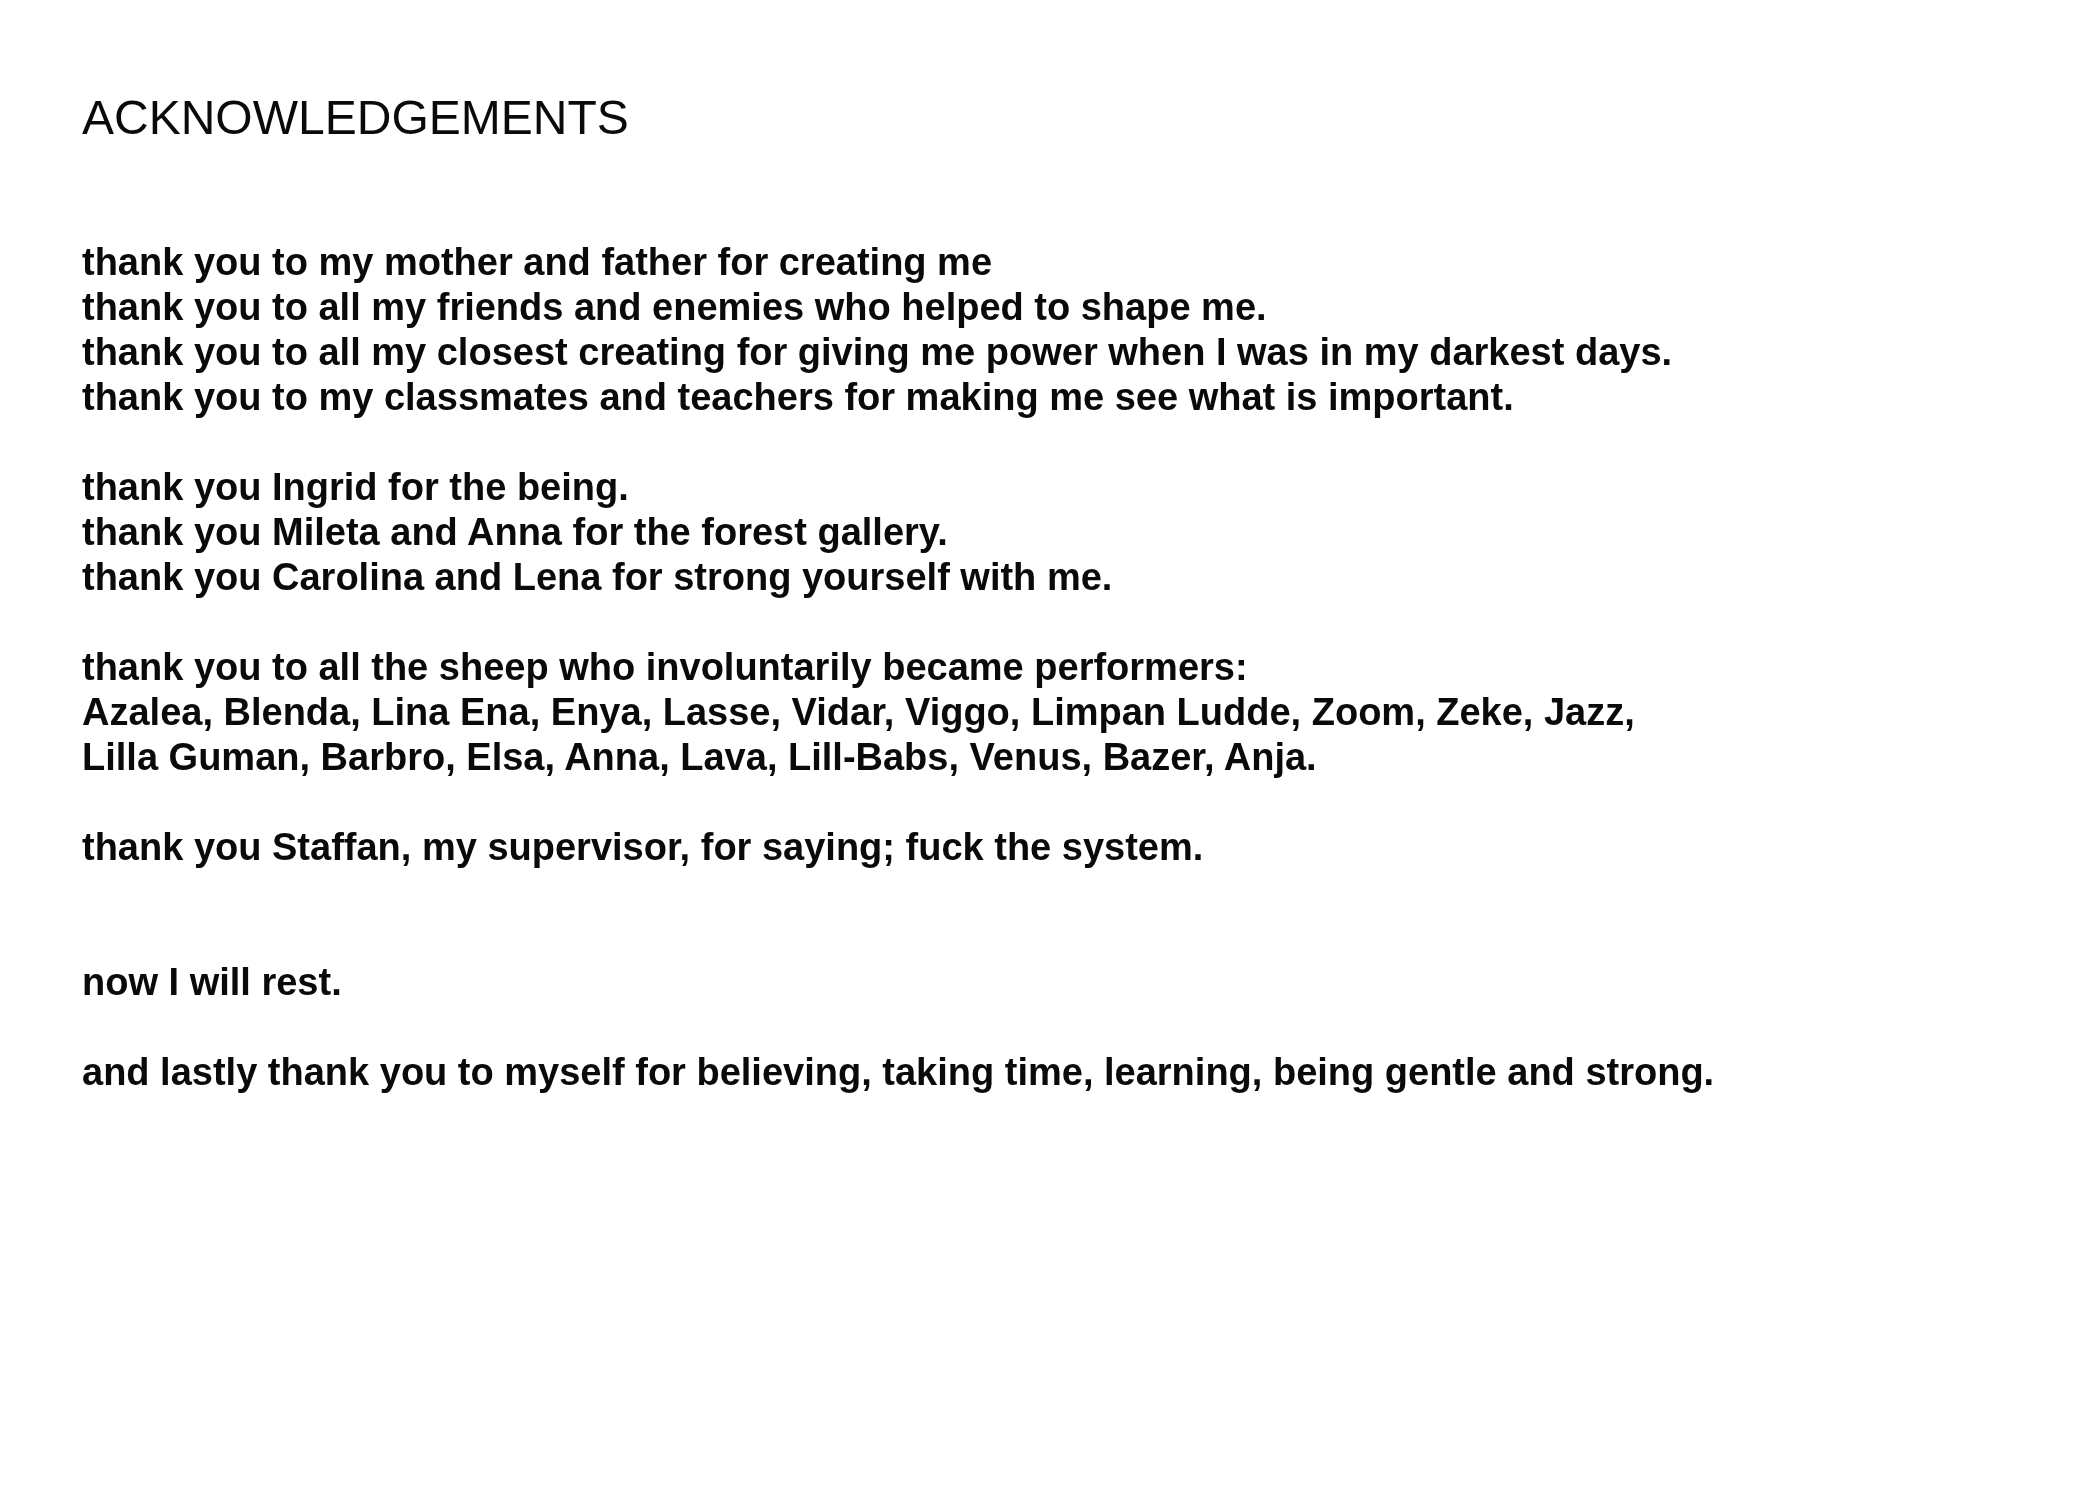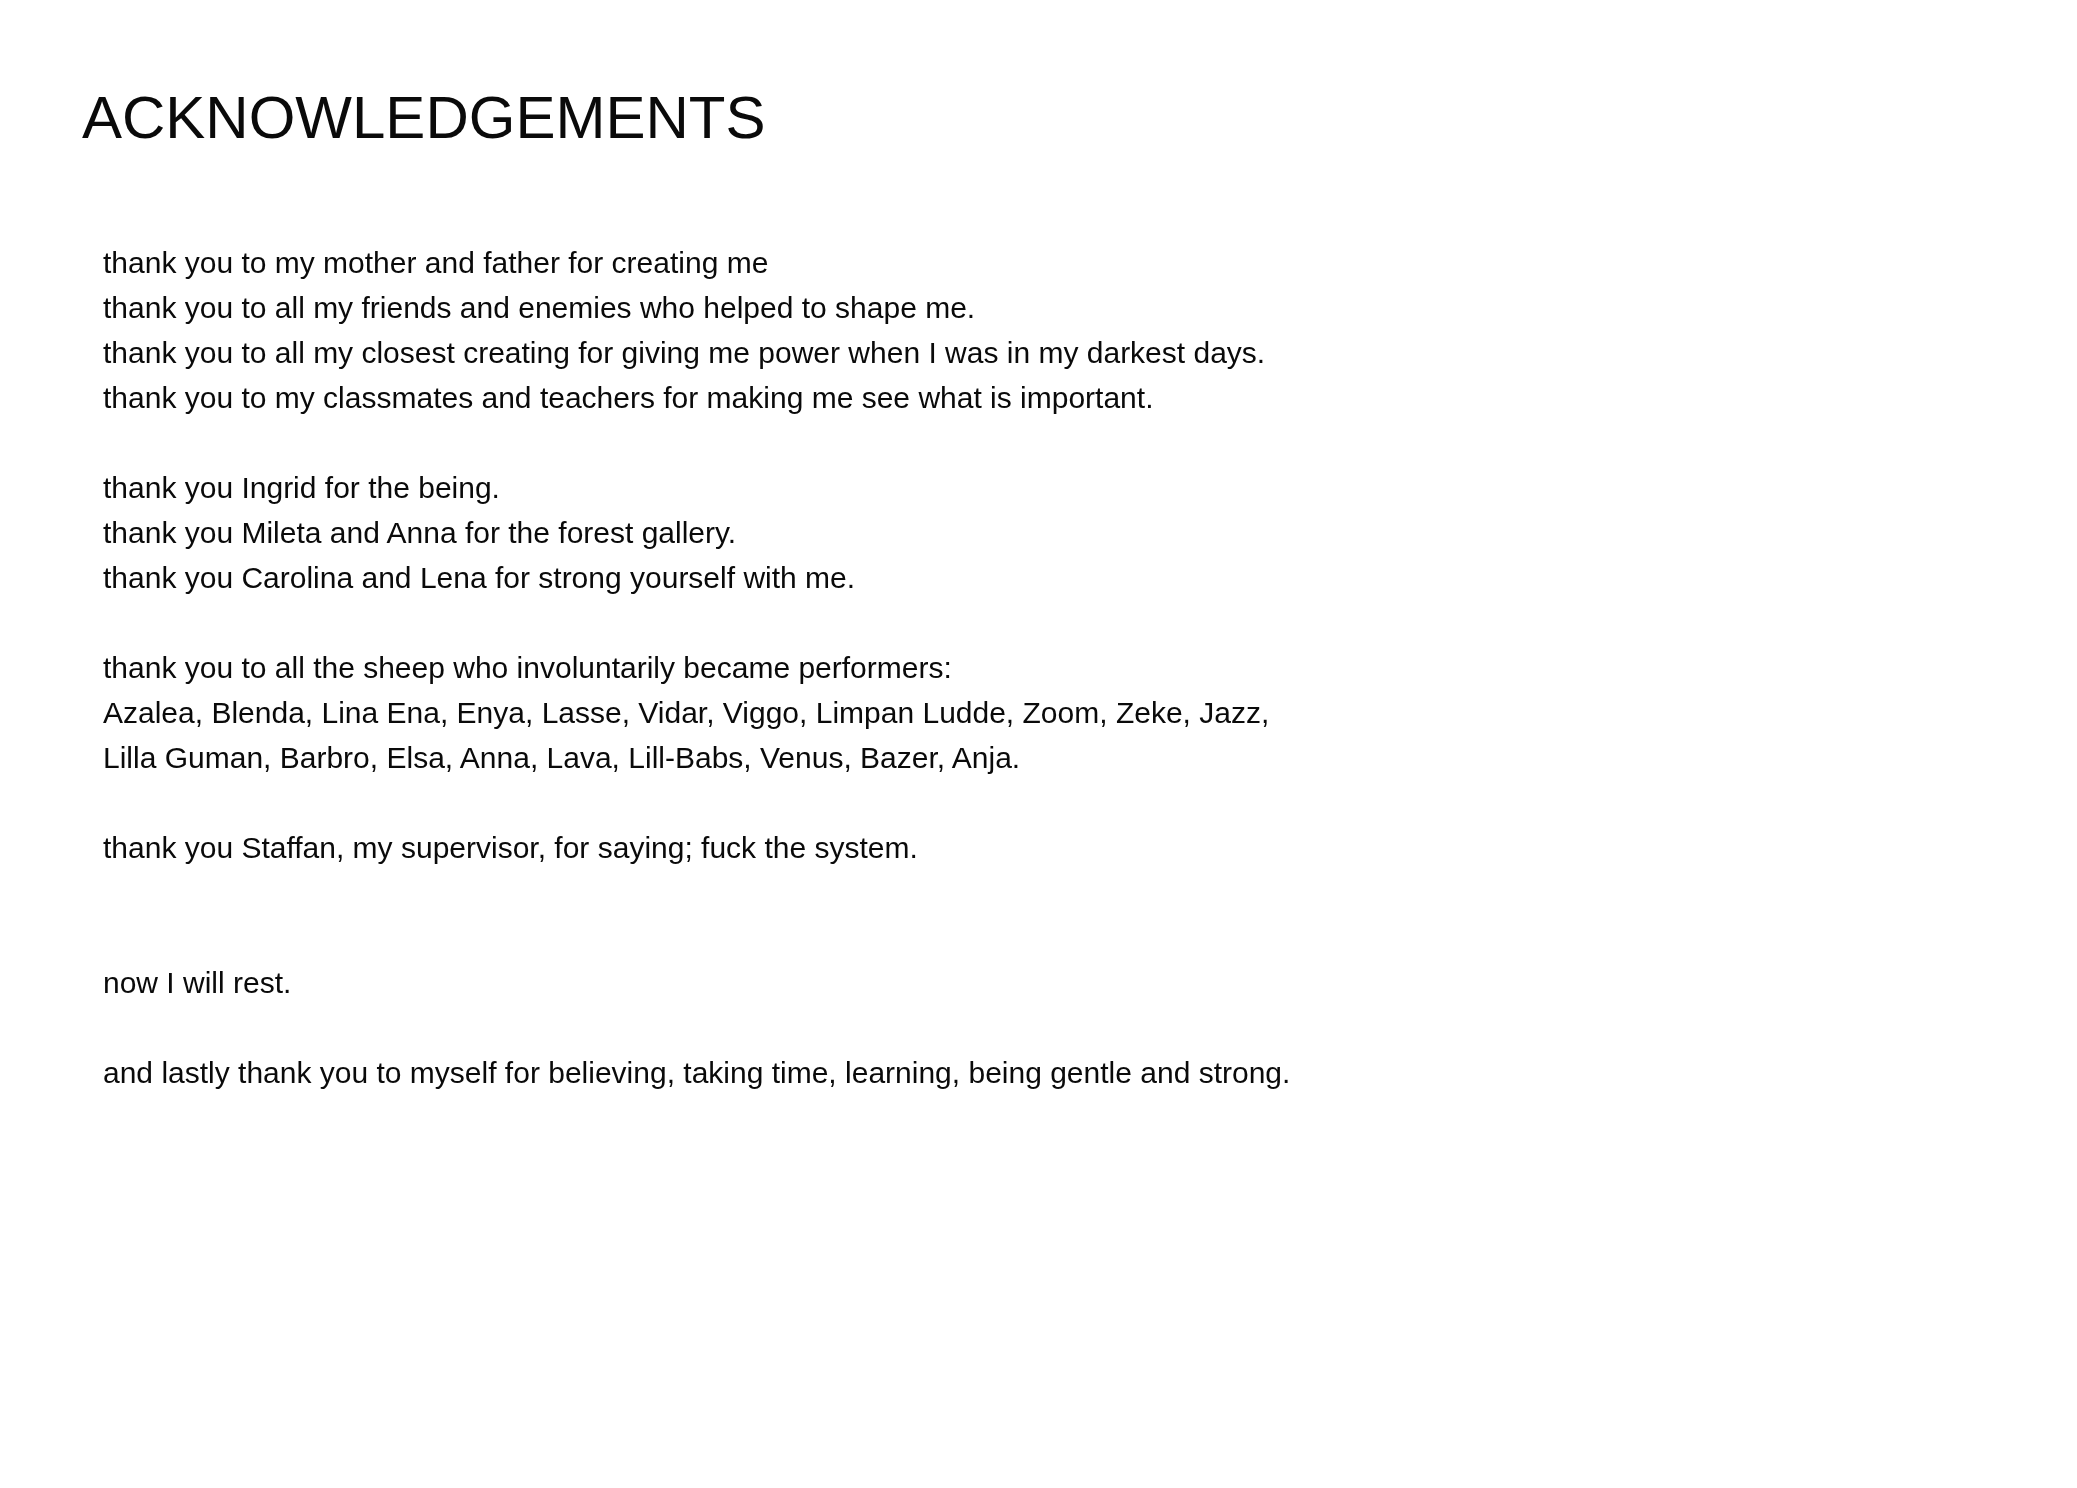--- a/index.html
+++ b/index.html
@@ -14,31 +14,30 @@
     font-family: "Liberation Sans", sans-serif;
     color: #0a0a0a;
   }
   .page {
     box-sizing: border-box;
     width: 2077px;
     height: 1488px;
     padding: 88px 60px 0 82px;
   }
   .title {
-    font-size: 60px;
+    font-size: 48px;
     font-weight: 400;
     line-height: 60px;
     letter-spacing: 0px;
     margin: 0 0 92px 0;
   }
   .body-text {
-    font-size: 30px;
+    font-size: 38px;
     line-height: 45px;
-    font-weight: 400;
-    margin-left: 21px;
+    font-weight: 700;
   }
   .paragraph {
     margin: 0 0 45px 0;
   }
   .paragraph.extra-space {
     margin-top: 90px;
   }
 </style>
 </head>
 <body>

